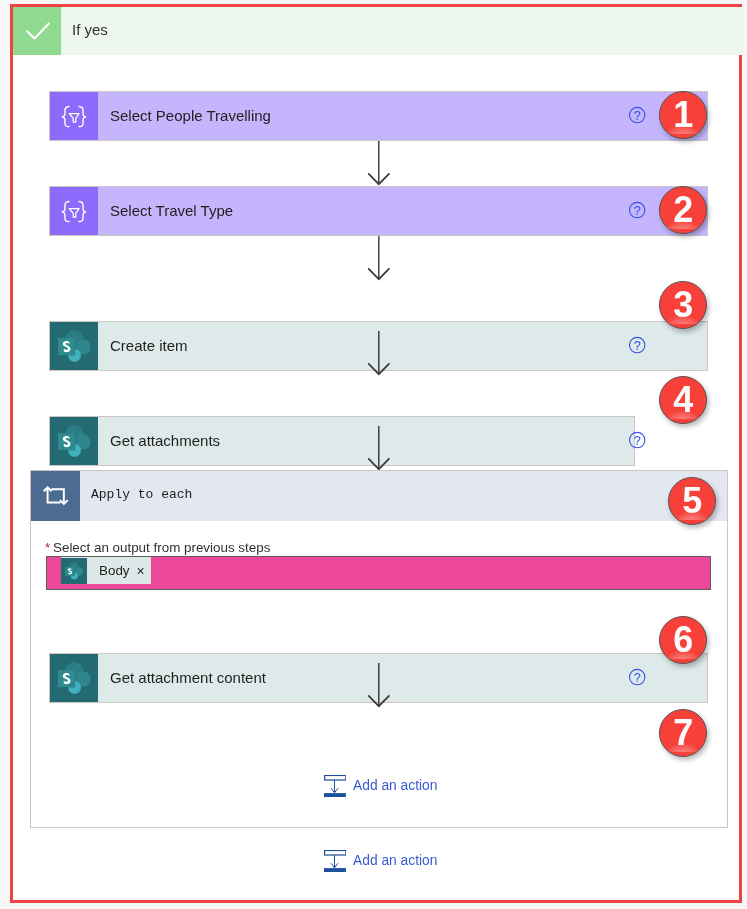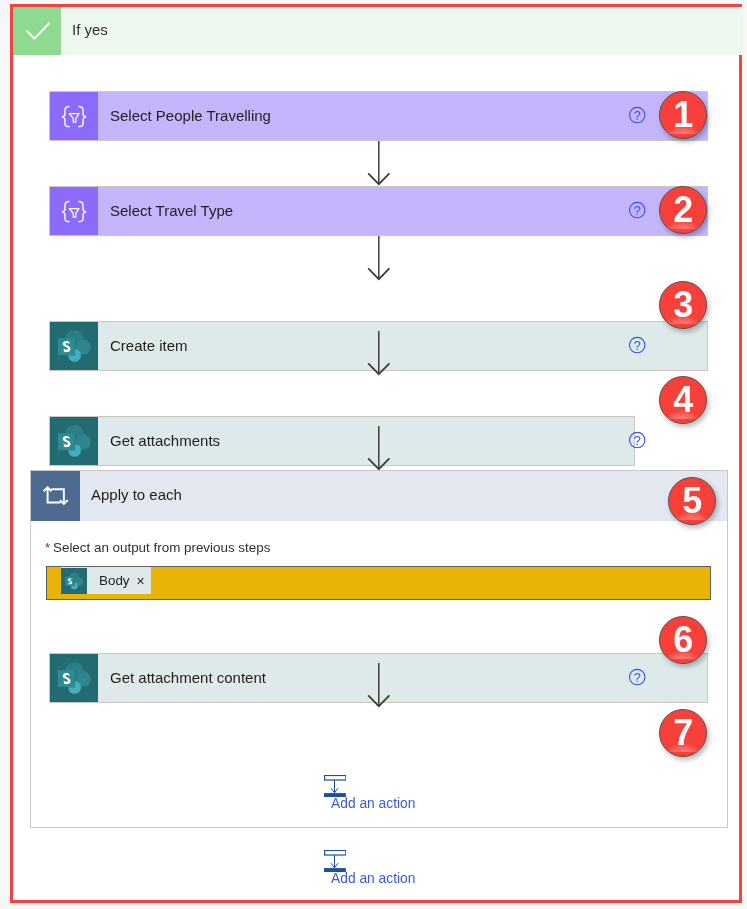--- a/index.html
+++ b/index.html
@@ -40,32 +40,32 @@
          background:radial-gradient(ellipse at 50% 120%,rgba(255,255,255,0.38) 0%,rgba(255,255,255,0.16) 45%,rgba(255,255,255,0) 70%);
          pointer-events:none;}
 
   
   .arrow{position:absolute;width:24px;}
 
   
   .loopbox{position:absolute;box-sizing:border-box;border:1px solid #c9c6c4;background:#fff;}
   .loop-hdr{position:absolute;left:0;top:0;height:50px;background:#e3e7f0;}
   .loop-hdr-ico{position:absolute;left:0;top:0;width:49px;height:50px;background:#4d6b90;}
-  .loop-hdr-title{position:absolute;left:60px;top:0;height:64px;line-height:47px;font-size:15px;color:#201f1e;}
+  .loop-hdr-title{position:absolute;left:60px;top:0;height:64px;line-height:47px;font-size:13px;color:#201f1e;font-family:Liberation Mono, monospace;}
 
   .fld-label{position:absolute;font-size:13.4px;color:#323130;white-space:nowrap;}
   .fld-req{display:inline-block;width:8px;color:#a4262c;}
-  .tokbox{position:absolute;box-sizing:border-box;border:1px solid #605e5c;background:#eab308;margin-top:10px;}
+  .tokbox{position:absolute;box-sizing:border-box;border:1px solid #605e5c;background:#ec4899;}
   .token{position:absolute;display:flex;align-items:center;background:#dde9e9;height:27px;}
   .token-ico{width:26px;height:26px;background:#236a72;display:block;}
   .token-txt{font-size:13.4px;color:#201f1e;padding:0 0 0 12px;}
   .token-x{font-size:14px;color:#201f1e;padding:0 6px 0 7px;}
 
   
-  .addact{position:absolute;display:flex;flex-direction:column;}
+  .addact{position:absolute;display:flex;align-items:center;}
   .addact-lbl{font-size:13.8px;color:#3b5bd1;padding-left:7px;line-height:1;position:relative;top:-1px;}
 </style>
 </head>
 <body>
 
 <svg width="0" height="0" style="position:absolute" aria-hidden="true">
     <defs>
 
   <g id="g-select">
 

